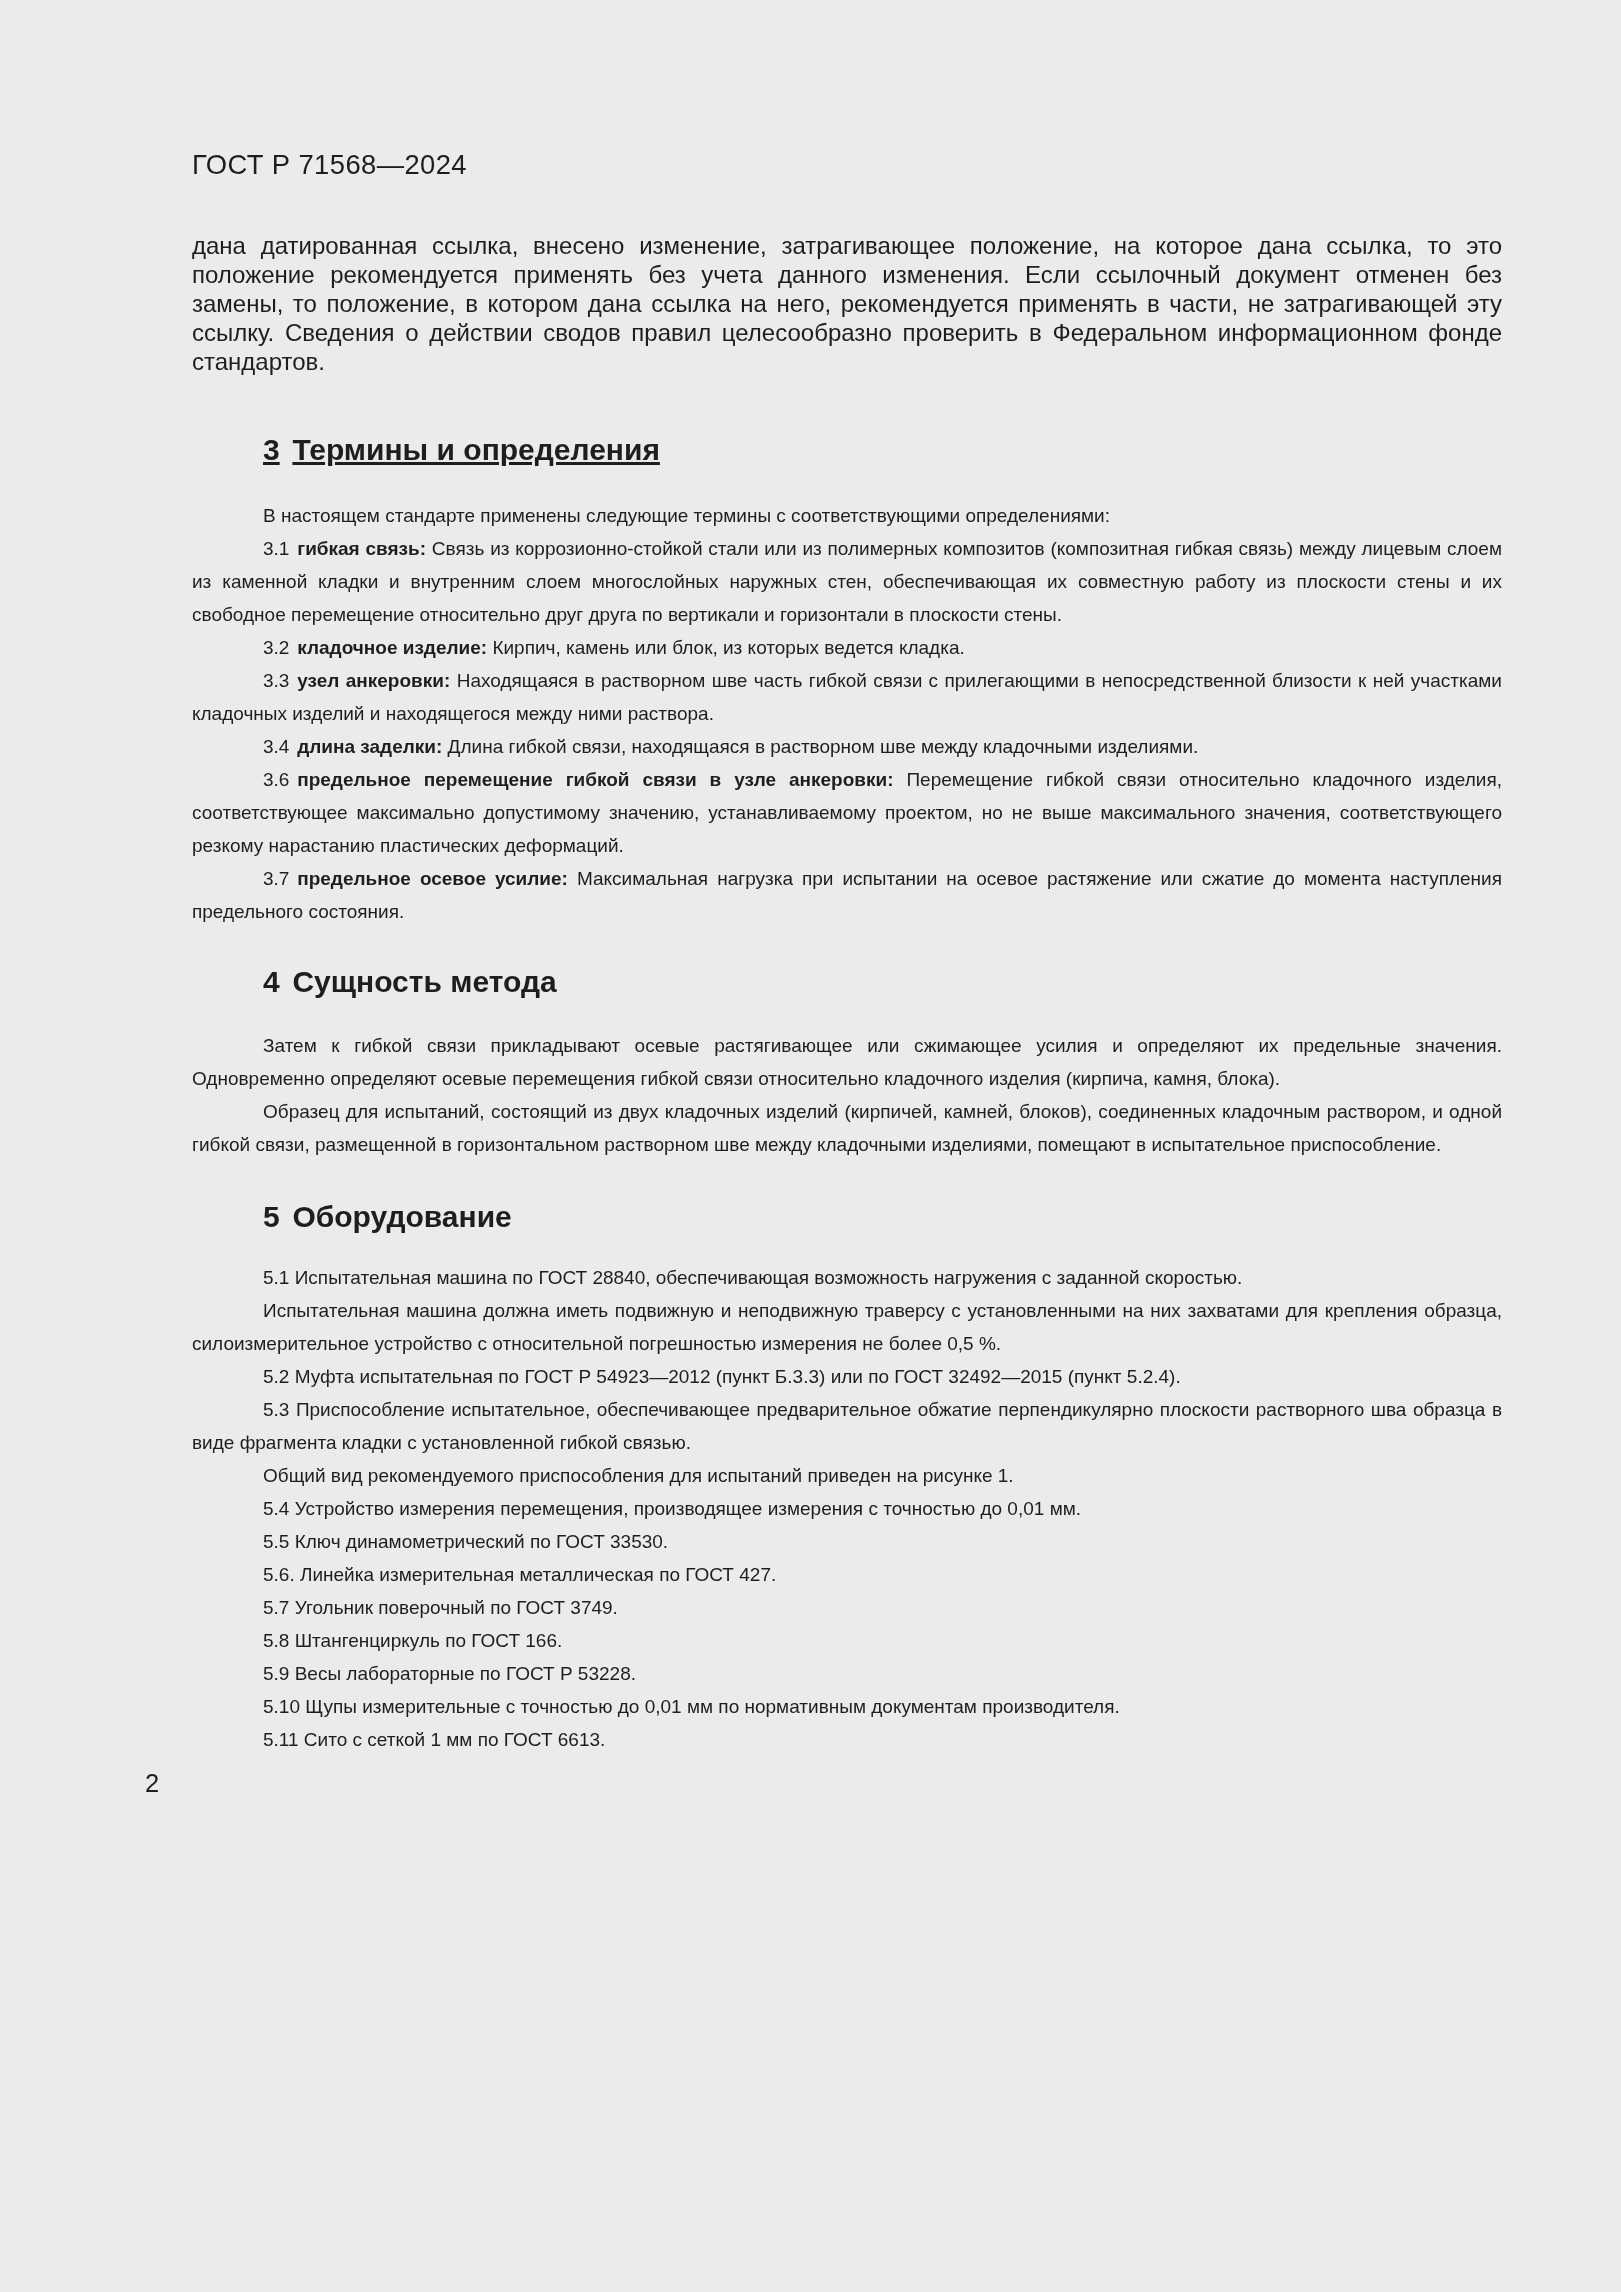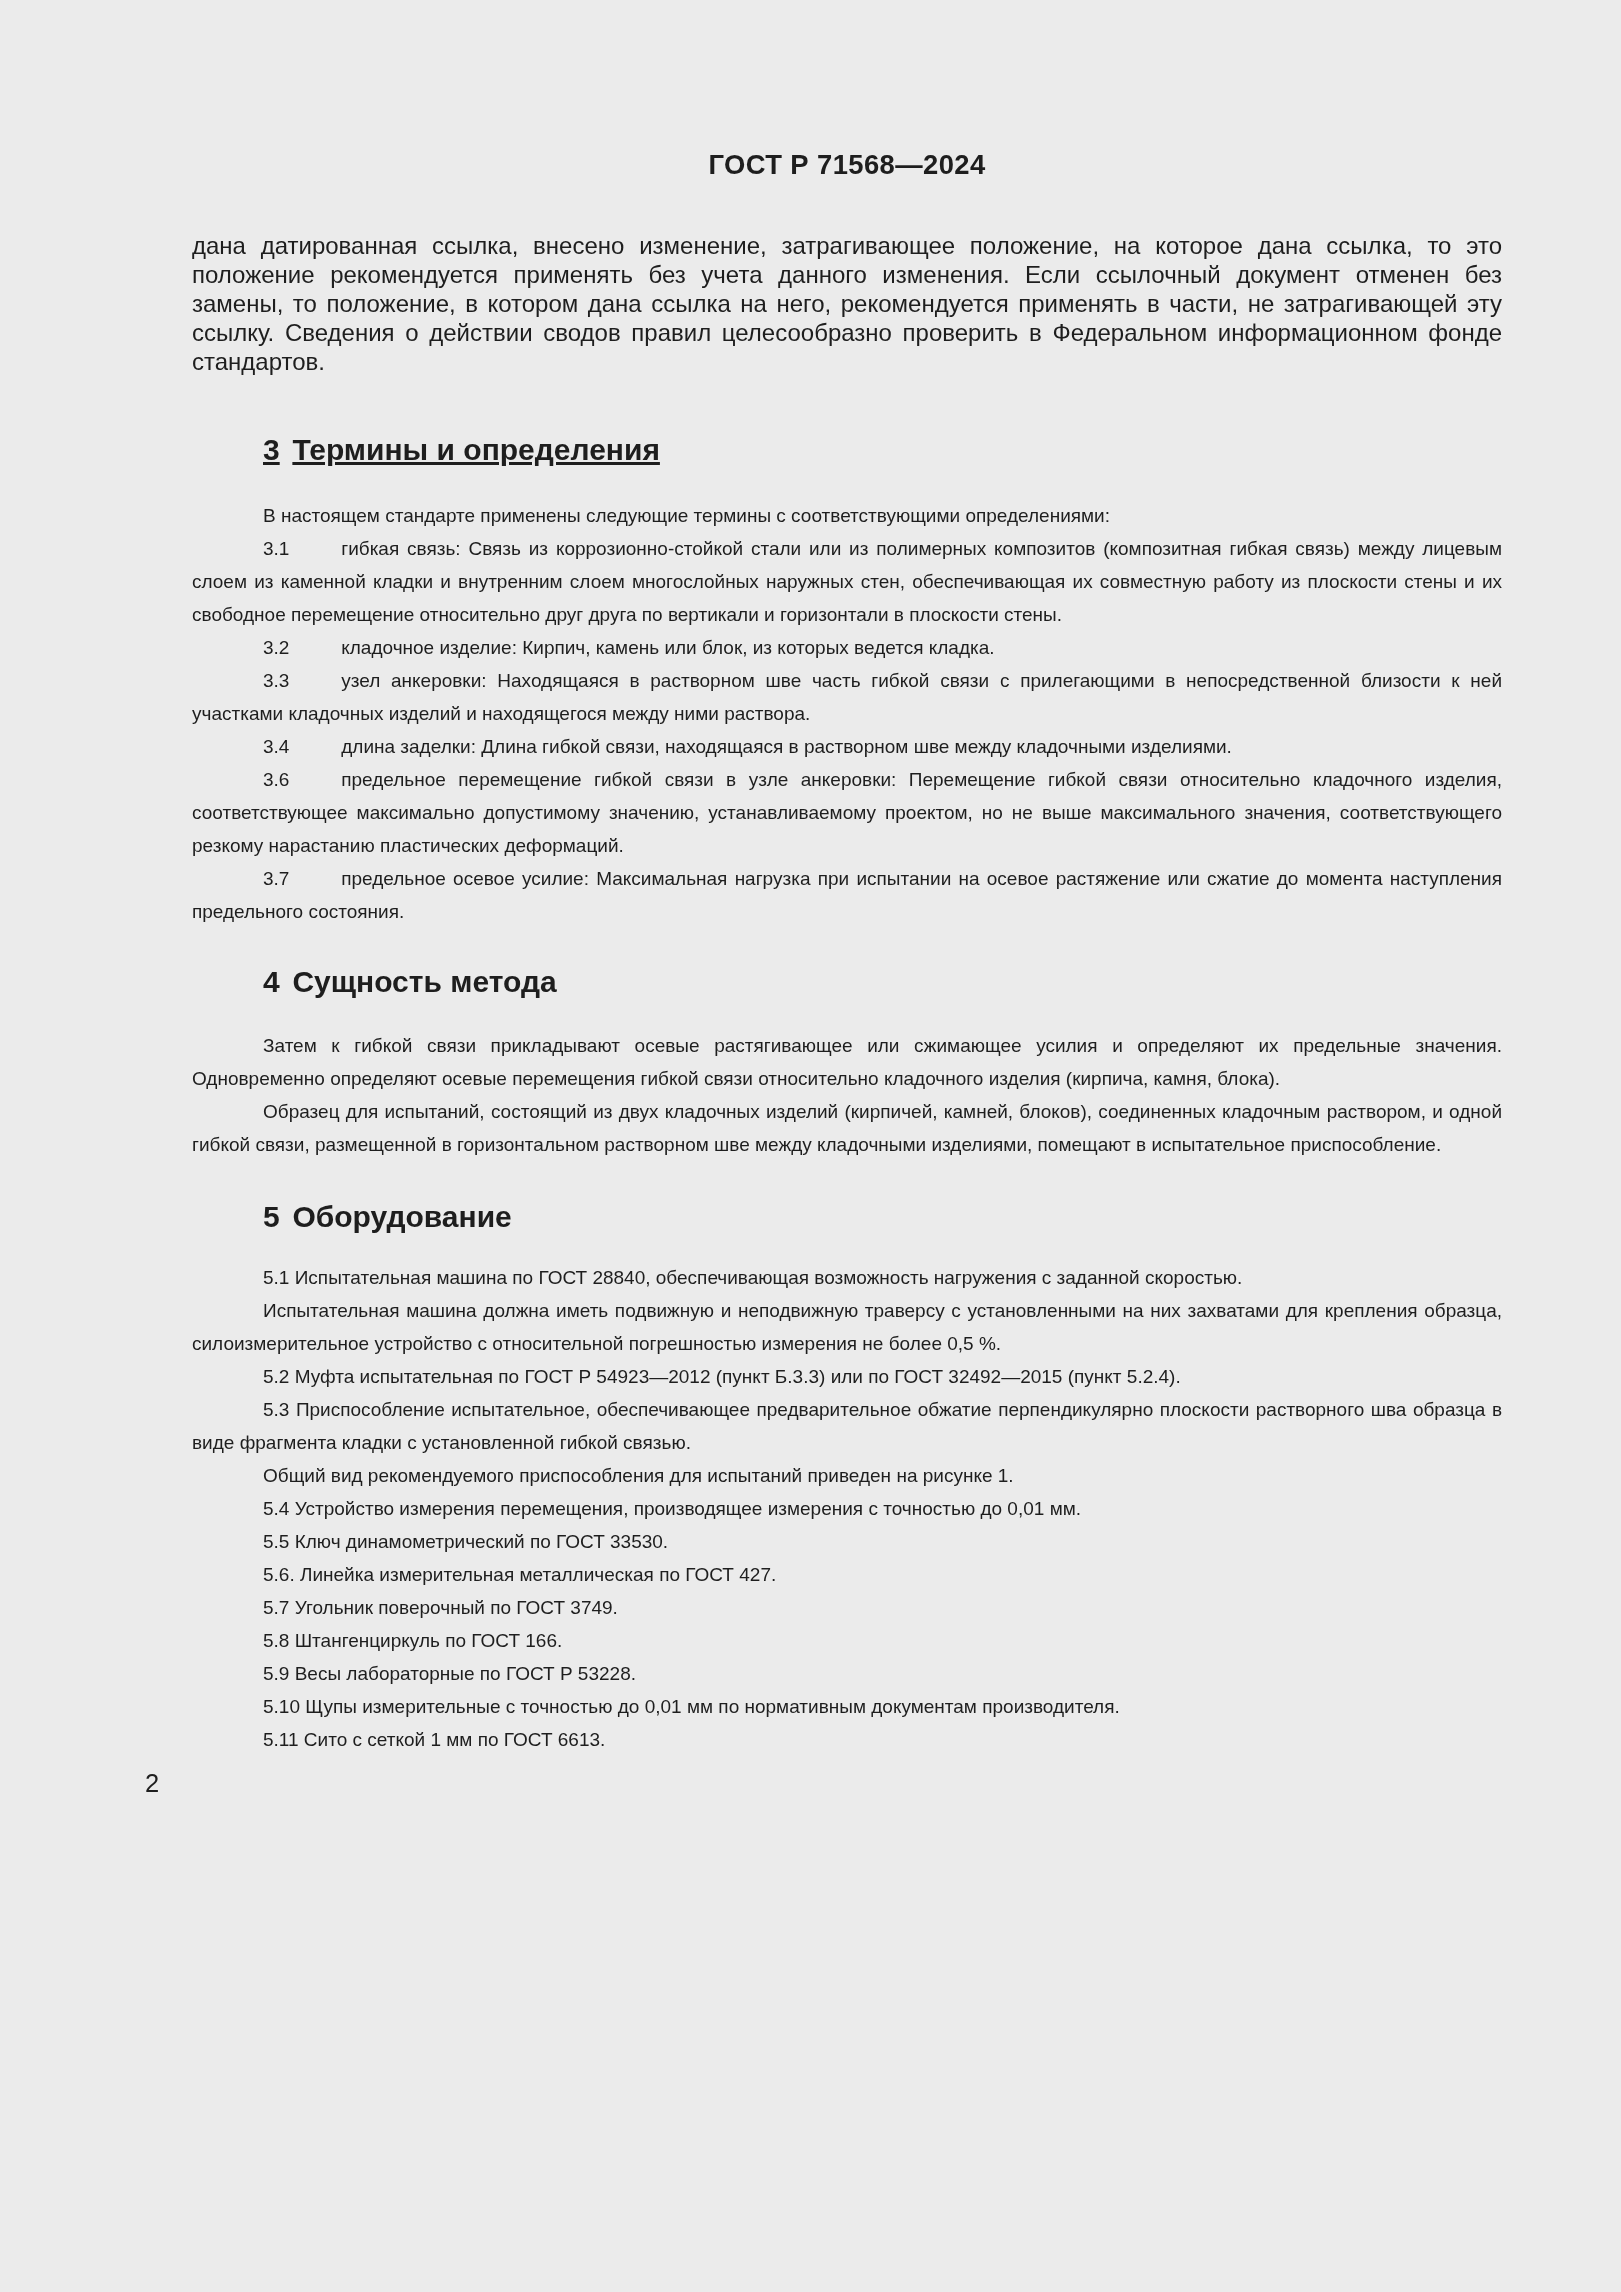--- a/index.html
+++ b/index.html
@@ -19,25 +19,24 @@
     font-family: "Liberation Sans", "DejaVu Sans", sans-serif;
   }
   .content {
     position: absolute;
     left: 192px;
     top: 149px;
     width: 1310px;
   }
   .running-header {
     font-size: 27.4px;
-    font-weight: 700;
+    font-weight: 400;
     line-height: 31px;
     margin: 0 0 51px 0;
     letter-spacing: 0.4px;
-    text-align: center;
   }
   p.body {
     margin: 0;
     font-size: 19px;
     line-height: 33px;
     text-align: justify;
     text-indent: 71px;
     hyphens: auto;
     -webkit-hyphens: auto;
   }
@@ -50,21 +49,21 @@
     font-size: 30px;
     line-height: 37px;
     font-weight: 700;
     margin: 35px 0 29px 0;
     padding-left: 71px;
   }
   h2.heading.first { margin-top: 55px; margin-bottom: 31px; text-decoration: underline; }
   h2.heading.last  { margin-top: 37px; margin-bottom: 25.5px; }
   .h-num { margin-right: 12.7px; }
   .t-num { margin-right: 7.8px; }
-  b.t-term { font-weight: 400; margin-left: 44px; }
+  b.t-term { font-weight: 700; }
   .page-number {
     font-size: 25.5px;
     line-height: 33px;
     margin: 11.8px 0 0 -47px;
   }
 </style>
 </head>
 <body>
 
 <div class="page">

